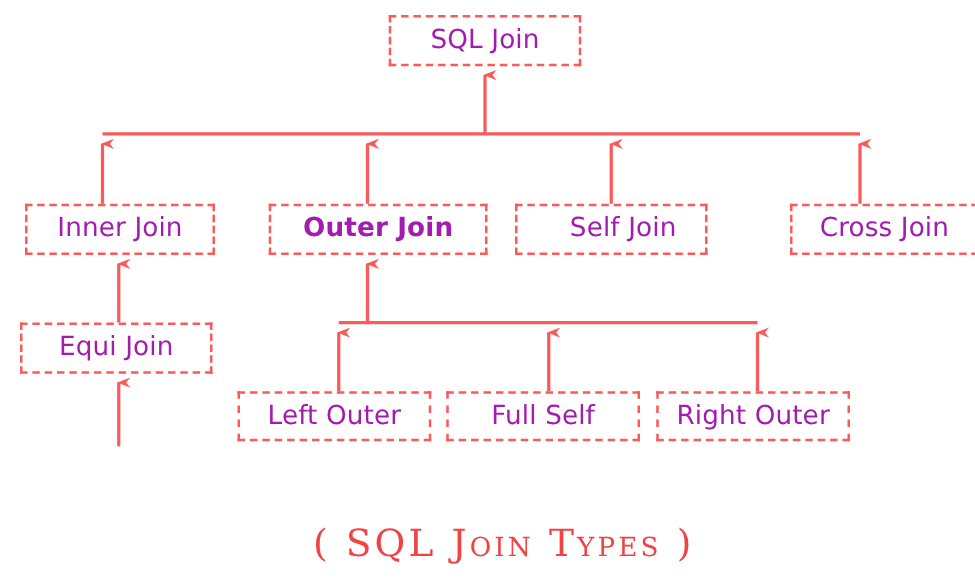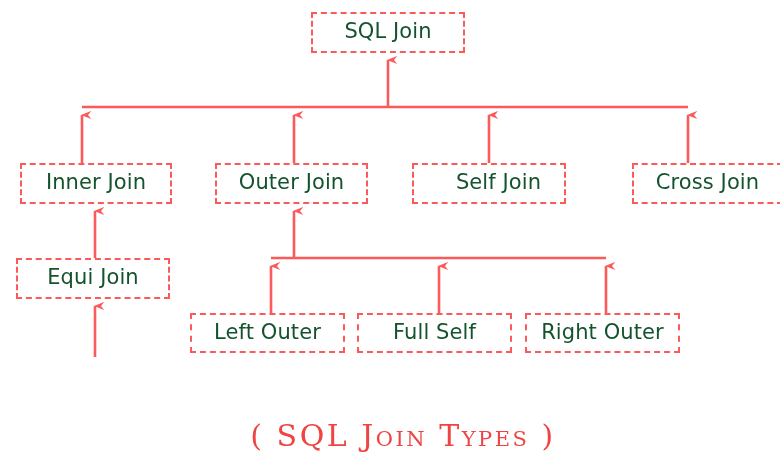--- a/index.html
+++ b/index.html
@@ -35,21 +35,21 @@
 
   .node-box {
     position: absolute;
     z-index: 2;
     box-sizing: border-box;
     border: 2px dashed #fa5a5a;
     background: transparent;
     display: flex;
     align-items: center;
     justify-content: center;
-    color: #14532d;
+    color: #a21caf;
     font-family: "DejaVu Sans", sans-serif;
     font-size: 21px;
     font-weight: 400;
     letter-spacing: 0.1px;
     white-space: nowrap;
     line-height: 1;
   }
 
   .node-label {
     display: block;
@@ -106,21 +106,21 @@
   </svg>
 
   <div class="node-box" style="left:311px; top:12px; width:154px; height:41px;">
     <span class="node-label">SQL Join</span>
   </div>
 
   <div class="node-box" style="left:20px; top:163px; width:152px; height:41px;">
     <span class="node-label">Inner Join</span>
   </div>
 
-  <div class="node-box" style="left:215px; top:163px; width:153px; height:41px;">
+  <div class="node-box" style="left:215px; top:163px; width:175px; height:41px;font-weight:bold;">
     <span class="node-label">Outer Join</span>
   </div>
 
   <div class="node-box" style="left:412px; top:163px; width:154px; height:41px;padding-left:19px;">
     <span class="node-label">Self Join</span>
   </div>
 
   <div class="node-box" style="left:608px; top:163px; width:151px; height:41px;margin-left:24px;">
     <span class="node-label">Cross Join</span>
   </div>

